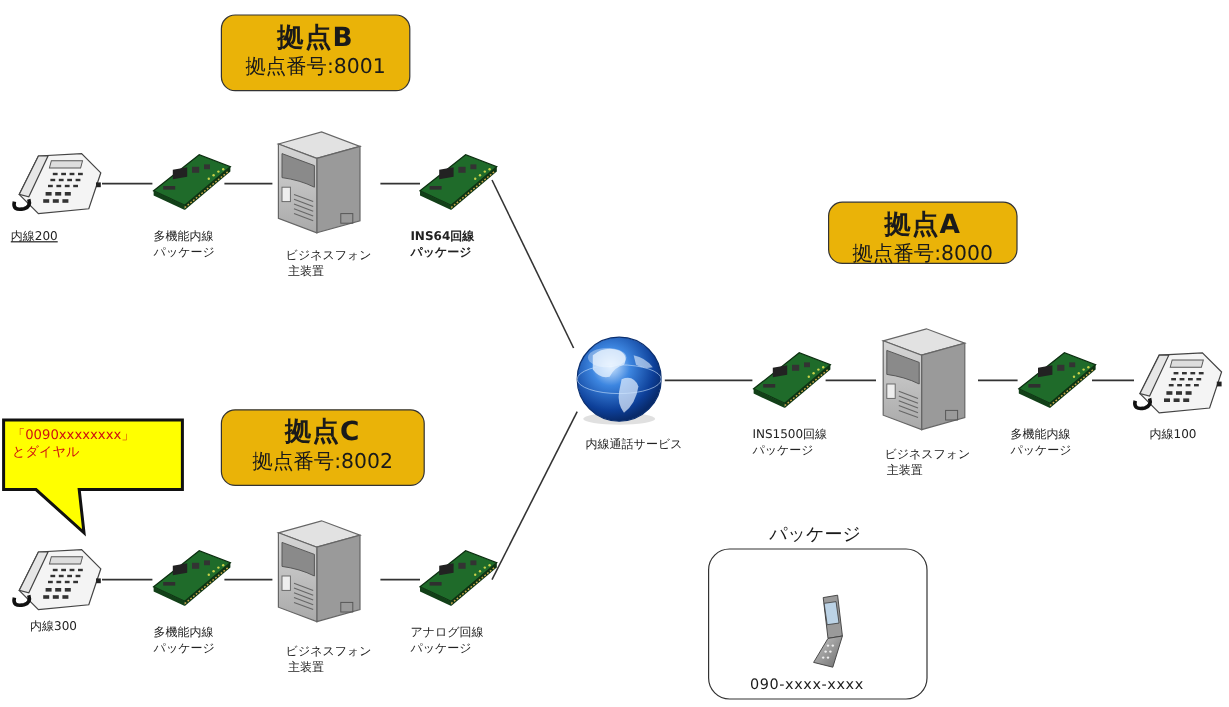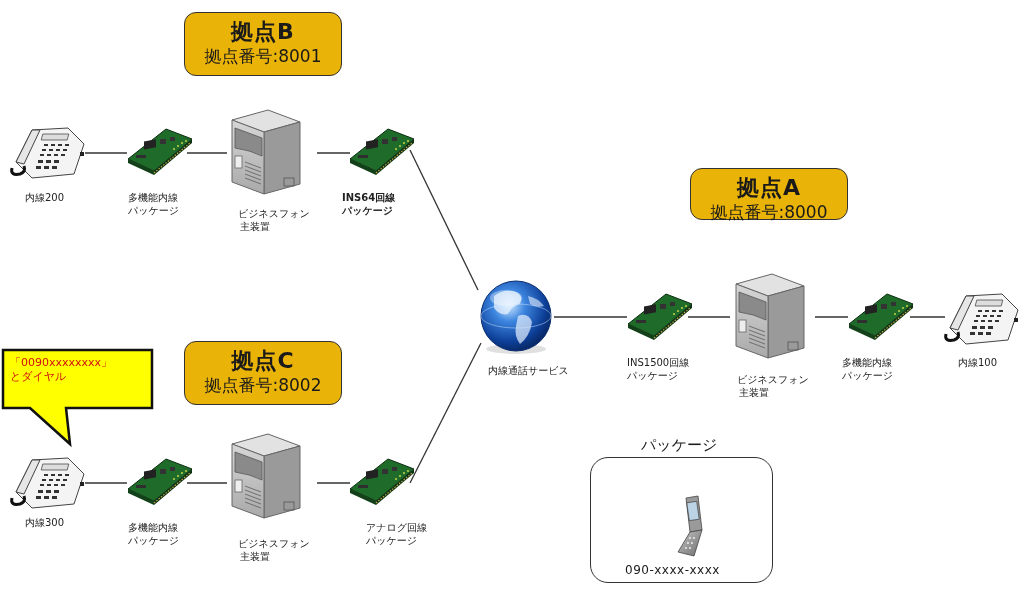--- a/index.html
+++ b/index.html
@@ -160,26 +160,26 @@
 </svg>
 
 <div class="site-box" style="left:184px; top:12px; width:158px; height:64px;">
   <div class="site-title">拠点B</div>
   <div class="site-num">拠点番号:8001</div>
 </div>
 <div class="site-box" style="left:690px; top:168px; width:158px; height:52px;">
   <div class="site-title">拠点A</div>
   <div class="site-num">拠点番号:8000</div>
 </div>
-<div class="site-box" style="left:184px; top:341px; width:158px; height:64px;">
+<div class="site-box" style="left:184px; top:341px; width:170px; height:64px;">
   <div class="site-title">拠点C</div>
   <div class="site-num">拠点番号:8002</div>
 </div>
 
-<div class="label" style="left:25px; top:191px;">内線200</div>
+<div class="label" style="left:9px; top:191px;text-decoration:underline;">内線200</div>
 <div class="label" style="left:128px; top:191px;">
   <div>多機能内線</div>
   <div>パッケージ</div>
 </div>
 <div class="label" style="left:238px; top:207px;">
   <div>ビジネスフォン</div>
   <div style="padding-left:2px">主装置</div>
 </div>
 <div class="label" style="left:342px; top:191px;font-weight:bold;">
   <div>INS64回線</div>
@@ -188,21 +188,21 @@
 
 <div class="label" style="left:25px; top:516px;">内線300</div>
 <div class="label" style="left:128px; top:521px;">
   <div>多機能内線</div>
   <div>パッケージ</div>
 </div>
 <div class="label" style="left:238px; top:537px;">
   <div>ビジネスフォン</div>
   <div style="padding-left:2px">主装置</div>
 </div>
-<div class="label" style="left:342px; top:521px;margin-left:24px;">
+<div class="label" style="left:342px; top:521px;">
   <div>アナログ回線</div>
   <div>パッケージ</div>
 </div>
 
 <div class="label" style="left:627px; top:356px;">
   <div>INS1500回線</div>
   <div>パッケージ</div>
 </div>
 <div class="label" style="left:737px; top:373px;">
   <div>ビジネスフォン</div>

